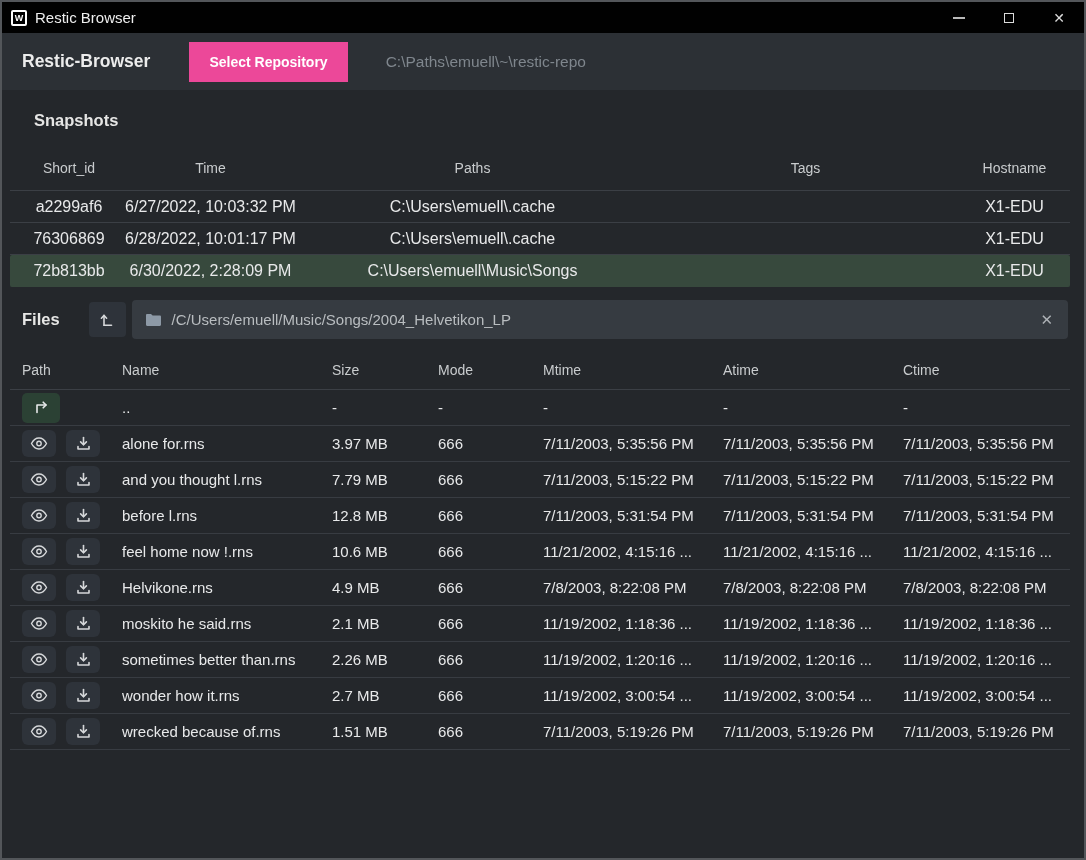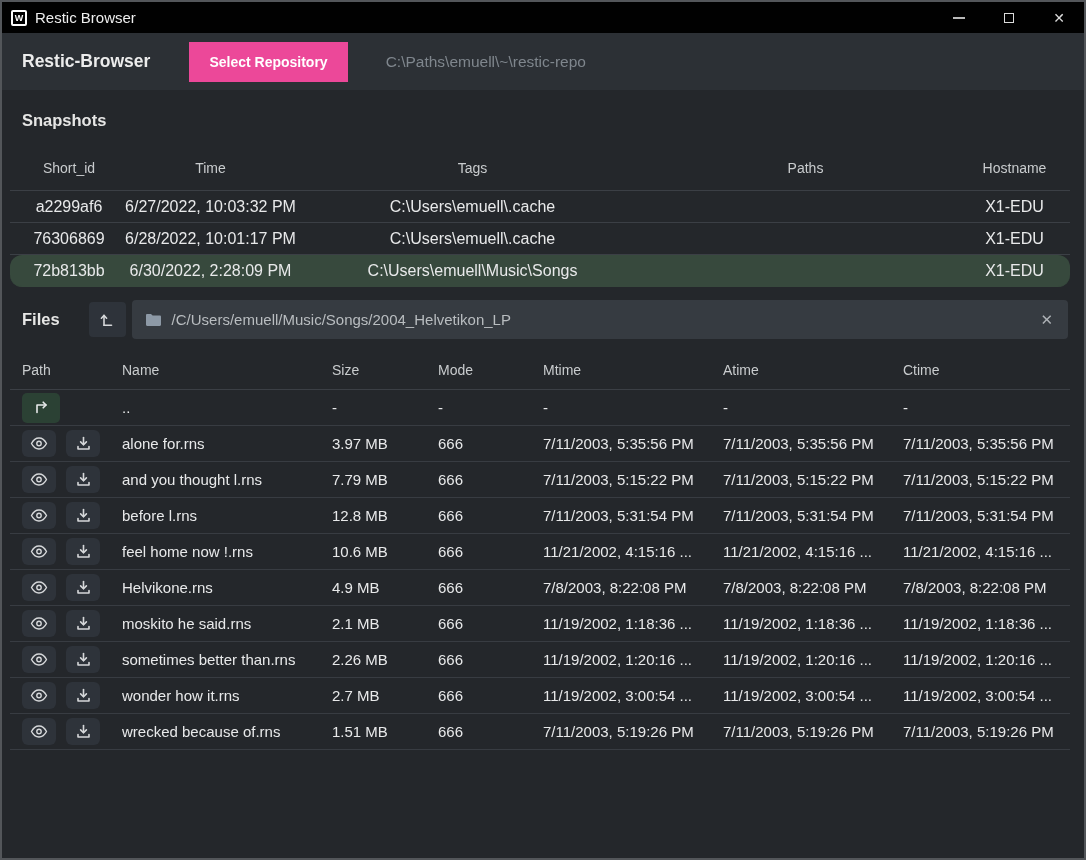--- a/index.html
+++ b/index.html
@@ -19,28 +19,28 @@
   .ctrl{ width:50px; height:100%; display:flex; align-items:center; justify-content:center; color:#dcdcdc; font-size:14px; cursor:default; }
   .ctrl .sq{ width:10px; height:10px; border:1px solid #dcdcdc; }
   .ctrl .minus{ width:12px; height:0; border-top:2px solid #b9b9b9; display:block; }
   
   .appheader{ height:57px; background:#2c3035; display:flex; align-items:center; padding:0 20px; }
   .app-title{ font-size:17.5px; font-weight:bold; color:#ececec; }
   .select-btn{ margin-left:39px; background:#ec4899; color:#fff; font-family:inherit; font-weight:bold;
                font-size:14px; padding:12px 20px; border:none; border-radius:0; cursor:pointer; }
   .repo-path{ margin-left:38px; color:#7f868d; font-size:15.5px; }
   
-  .section-head{ padding:21px 20px 15px; font-size:16.5px; font-weight:bold; color:#e6e6e5; }
+  .section-head{ padding:21px 32px 15px; font-size:16.5px; font-weight:bold; color:#e6e6e5; }
   .tbl{ margin:0 14px 0 8px; }
   .cell{ overflow:hidden; white-space:nowrap; text-overflow:ellipsis; }
   
   .snap-grid{ display:grid; grid-template-columns:94px 189px 335px 331px 1fr; padding:0 12px; align-items:center;text-align:center; }
   .snap-header{ height:46px; font-size:14px; color:#c9ccce; border-bottom:1px solid #3b3f45; }
   .snap-row{ height:32px; font-size:16px; border-bottom:1px solid #3b3f45; cursor:default; }
-  .snap-row.selected{ background:#37493d; border-radius:12px; border-bottom-color:#37493d; }
+  .snap-row.selected{ background:#37493d; border-radius:2px; border-bottom-color:#37493d; }
   
   .files-bar{ display:flex; align-items:center; padding:13px 16px 12px 20px; }
   .files-label{ font-size:16.5px; font-weight:bold; color:#e6e6e5; }
   .up-btn{ margin-left:29px; width:37px; height:35px; background:#2e333a; border:none; border-radius:4px;
            display:flex; align-items:center; justify-content:center; cursor:pointer; flex:none; }
   .path-input{ margin-left:6px; flex:1; height:39px; background:#363b41; border-radius:4px;
                display:flex; align-items:center; padding:0 13px; }
   .path-text{ margin-left:10px; font-size:15px; color:#b9bdc0; }
   .clear-btn{ margin-left:auto; background:none; border:none; color:#aeb2b6; font-size:15px; cursor:pointer; padding:0 2px; }
   
@@ -79,22 +79,22 @@
     <button class="select-btn">Select Repository</button>
     <span class="repo-path">C:\Paths\emuell\~\restic-repo</span>
   </div>
 
   <div class="section-head">Snapshots</div>
 
   <div class="tbl">
     <div class="snap-grid snap-header">
       <span class="cell">Short_id</span>
       <span class="cell">Time</span>
+      <span class="cell">Paths</span>
       <span class="cell">Tags</span>
-      <span class="cell">Paths</span>
       <span class="cell">Hostname</span>
     </div>
     <div id="snap-rows">
         <div class="snap-grid snap-row">
       <span class="cell">a2299af6</span>
       <span class="cell">6/27/2022, 10:03:32 PM</span>
       <span class="cell">C:\Users\emuell\.cache</span>
       <span class="cell"></span>
       <span class="cell">X1-EDU</span>
     </div>

